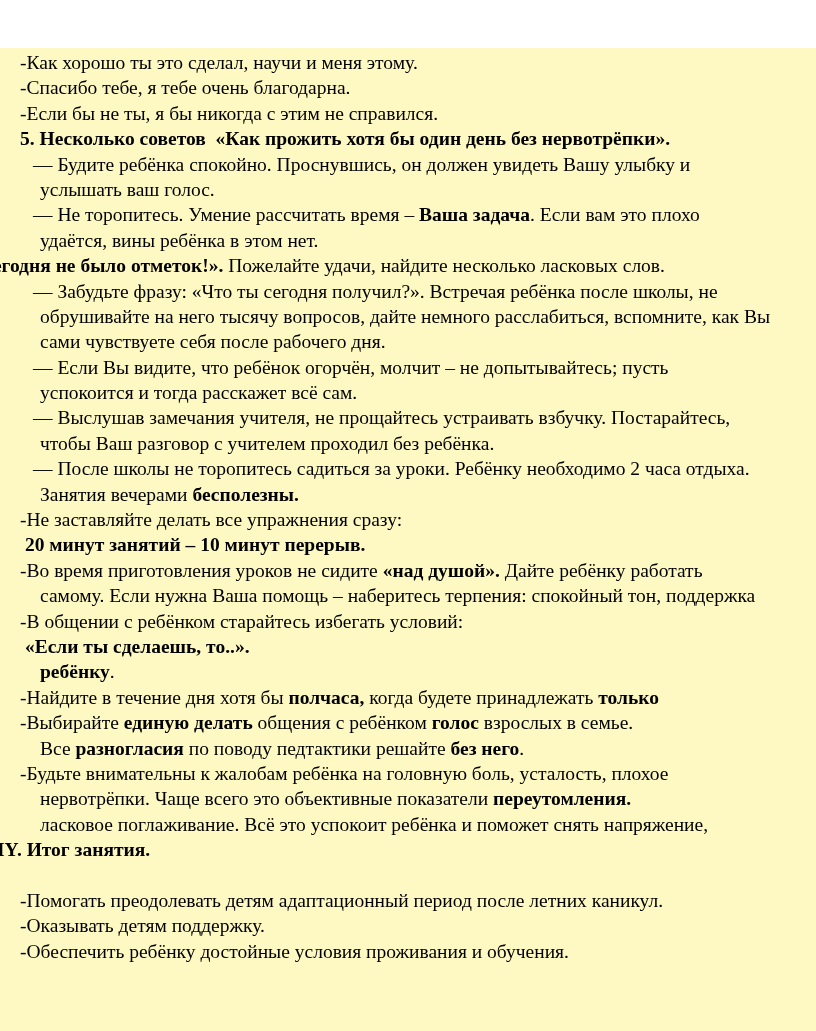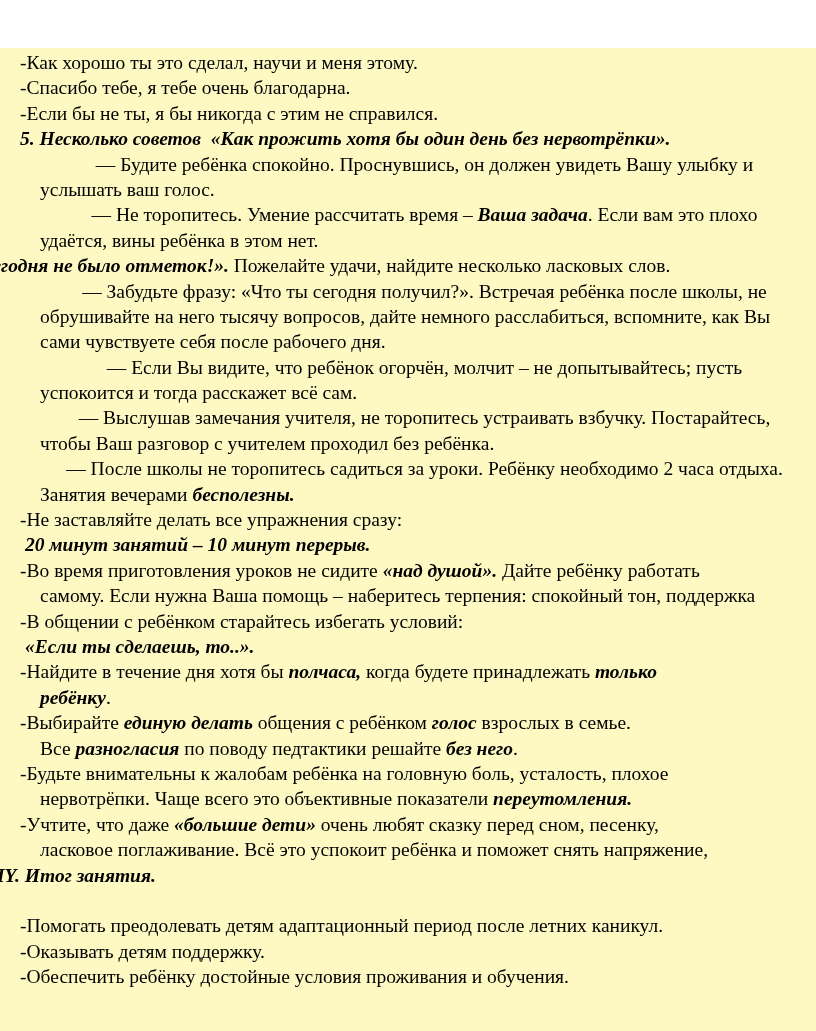--- a/index.html
+++ b/index.html
@@ -23,25 +23,24 @@
     width: 100%;
   }
   .line {
     white-space: pre;
     height: 25.4px;
     line-height: 25.4px;
     font-size: 19.5px;
   }
   .line .bold {
     font-weight: bold;
-    font-style: italic;
   }
   
   .ind-p1  { margin-left: 20px; }   
-  .ind-p2  { margin-left: 33px; text-align: center; }   
+  .ind-p2  { margin-left: 33px; }   
   .ind-c0  { margin-left: 0; padding-left: 40px; }      
   .ind-cneg{ margin-left: -16px; }  
   .ind-tneg{ margin-left: -3px; }   
   .bottom-bar {
     position: absolute;
     left: 0;
     bottom: 0;
     width: 100%;
     height: 10px;
   }
@@ -58,37 +57,36 @@
       <div class="line ind-p2"><span>— Будите ребёнка спокойно. Проснувшись, он должен увидеть Вашу улыбку и</span></div>
       <div class="line ind-c0"><span>услышать ваш голос.</span></div>
       <div class="line ind-p2"><span>— Не торопитесь. Умение рассчитать время – </span><span class="bold">Ваша задача</span><span>. Если вам это плохо</span></div>
       <div class="line ind-c0"><span>удаётся, вины ребёнка в этом нет.</span></div>
       <div class="line ind-cneg"><span class="bold">сегодня не было отметок!».</span><span> Пожелайте удачи, найдите несколько ласковых слов.</span></div>
       <div class="line ind-p2"><span>— Забудьте фразу: «Что ты сегодня получил?». Встречая ребёнка после школы, не</span></div>
       <div class="line ind-c0"><span>обрушивайте на него тысячу вопросов, дайте немного расслабиться, вспомните, как Вы</span></div>
       <div class="line ind-c0"><span>сами чувствуете себя после рабочего дня.</span></div>
       <div class="line ind-p2"><span>— Если Вы видите, что ребёнок огорчён, молчит – не допытывайтесь; пусть</span></div>
       <div class="line ind-c0"><span>успокоится и тогда расскажет всё сам.</span></div>
-      <div class="line ind-p2"><span>— Выслушав замечания учителя, не торопитесь устраивать взбучку. Постарайтесь,</span></div>
+      <div class="line ind-p2"><span>— Выслушав замечания учителя, не прощайтесь устраивать взбучку. Постарайтесь,</span></div>
       <div class="line ind-c0"><span>чтобы Ваш разговор с учителем проходил без ребёнка.</span></div>
       <div class="line ind-p2"><span>— После школы не торопитесь садиться за уроки. Ребёнку необходимо 2 часа отдыха.</span></div>
       <div class="line ind-c0"><span>Занятия вечерами </span><span class="bold">бесполезны.</span></div>
       <div class="line ind-p1"><span>-Не заставляйте делать все упражнения сразу:</span></div>
       <div class="line ind-p1"><span class="bold"> 20 минут занятий – 10 минут перерыв.</span></div>
       <div class="line ind-p1"><span>-Во время приготовления уроков не сидите </span><span class="bold">«над душой».</span><span> Дайте ребёнку работать</span></div>
       <div class="line ind-c0"><span>самому. Если нужна Ваша помощь – наберитесь терпения: спокойный тон, поддержка</span></div>
       <div class="line ind-p1"><span>-В общении с ребёнком старайтесь избегать условий:</span></div>
       <div class="line ind-p1"><span class="bold"> «Если ты сделаешь, то..».</span></div>
+      <div class="line ind-c0"><span class="bold">ребёнку</span><span>.</span></div>
       <div class="line ind-p1"><span>-Найдите в течение дня хотя бы </span><span class="bold">полчаса,</span><span> когда будете принадлежать </span><span class="bold">только</span></div>
-      <div class="line ind-c0"><span class="bold">ребёнку</span><span>.</span></div>
       <div class="line ind-p1"><span>-Выбирайте </span><span class="bold">единую делать</span><span> общения с ребёнком </span><span class="bold">голос</span><span> взрослых в семье.</span></div>
       <div class="line ind-c0"><span>Все </span><span class="bold">разногласия</span><span> по поводу педтактики решайте </span><span class="bold">без него</span><span>.</span></div>
       <div class="line ind-p1"><span>-Будьте внимательны к жалобам ребёнка на головную боль, усталость, плохое</span></div>
       <div class="line ind-c0"><span>нервотрёпки. Чаще всего это объективные показатели </span><span class="bold">переутомления.</span></div>
-      <div class="line ind-p1"><span>-Учтите, что даже </span><span class="bold">«большие дети»</span><span> очень любят сказку перед сном, песенку,</span></div>
       <div class="line ind-c0"><span>ласковое поглаживание. Всё это успокоит ребёнка и поможет снять напряжение,</span></div>
       <div class="line ind-tneg"><span class="bold">IY. Итог занятия.</span></div>
       <div class="line ind-c0"></div>
       <div class="line ind-p1"><span>-Помогать преодолевать детям адаптационный период после летних каникул.</span></div>
       <div class="line ind-p1"><span>-Оказывать детям поддержку.</span></div>
       <div class="line ind-p1"><span>-Обеспечить ребёнку достойные условия проживания и обучения.</span></div>
     </div>
   <div class="bottom-bar" style="background: rgb(45, 45, 45);"></div>
 </div>
 

